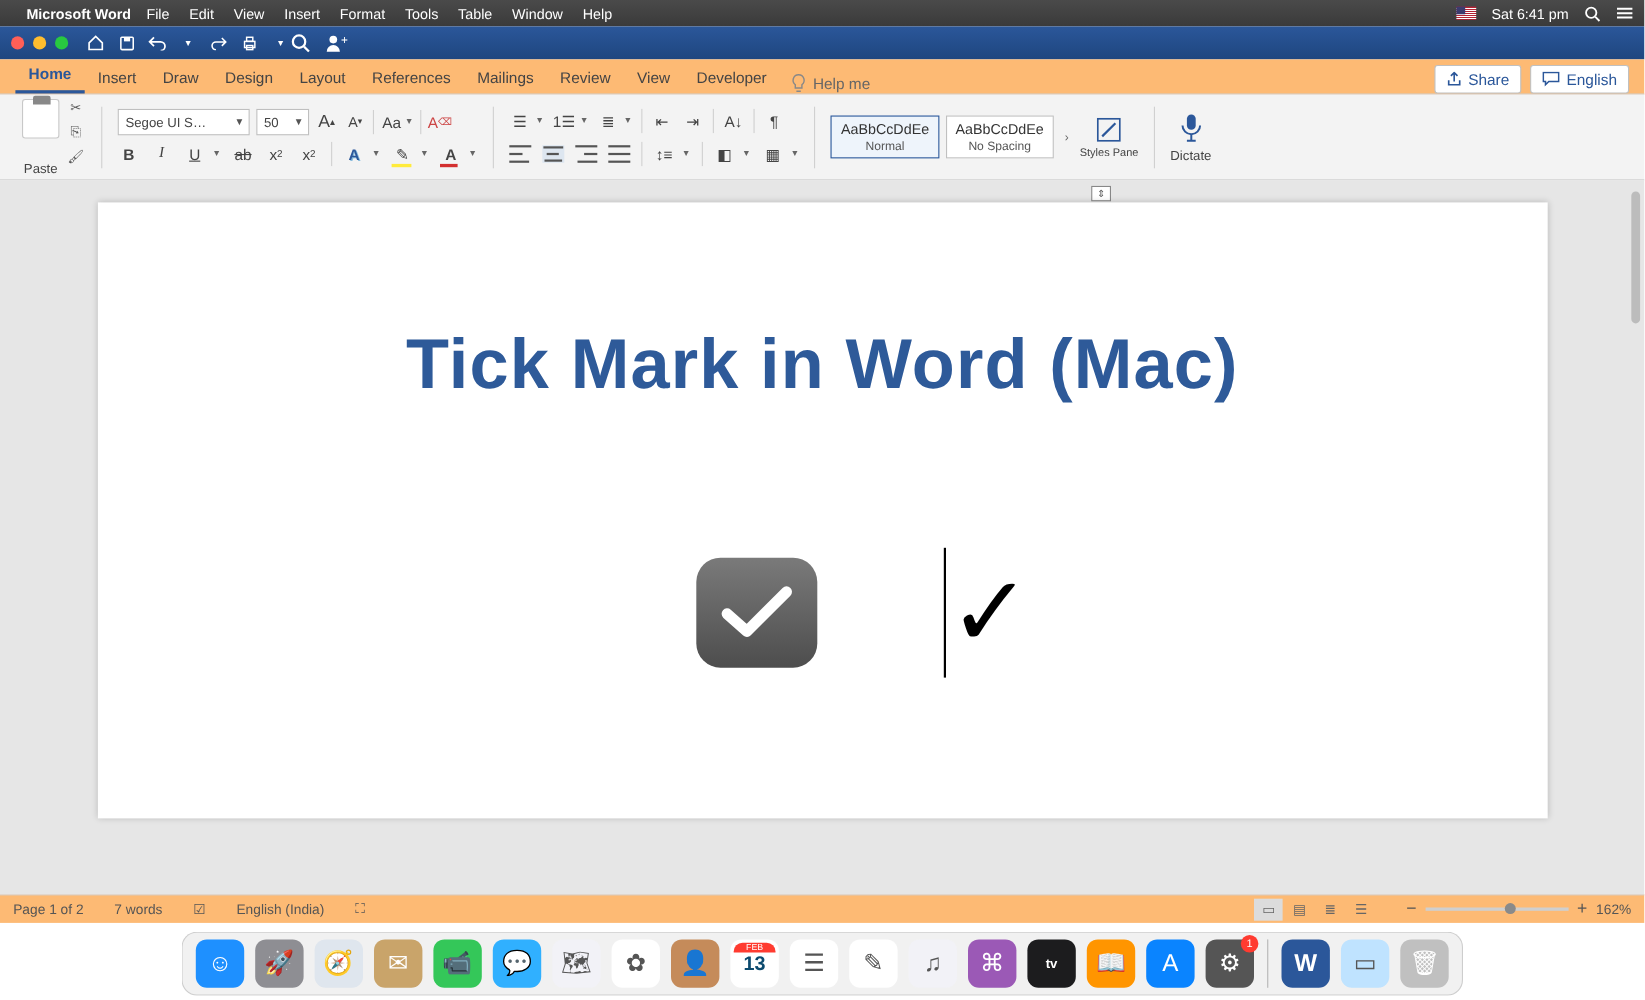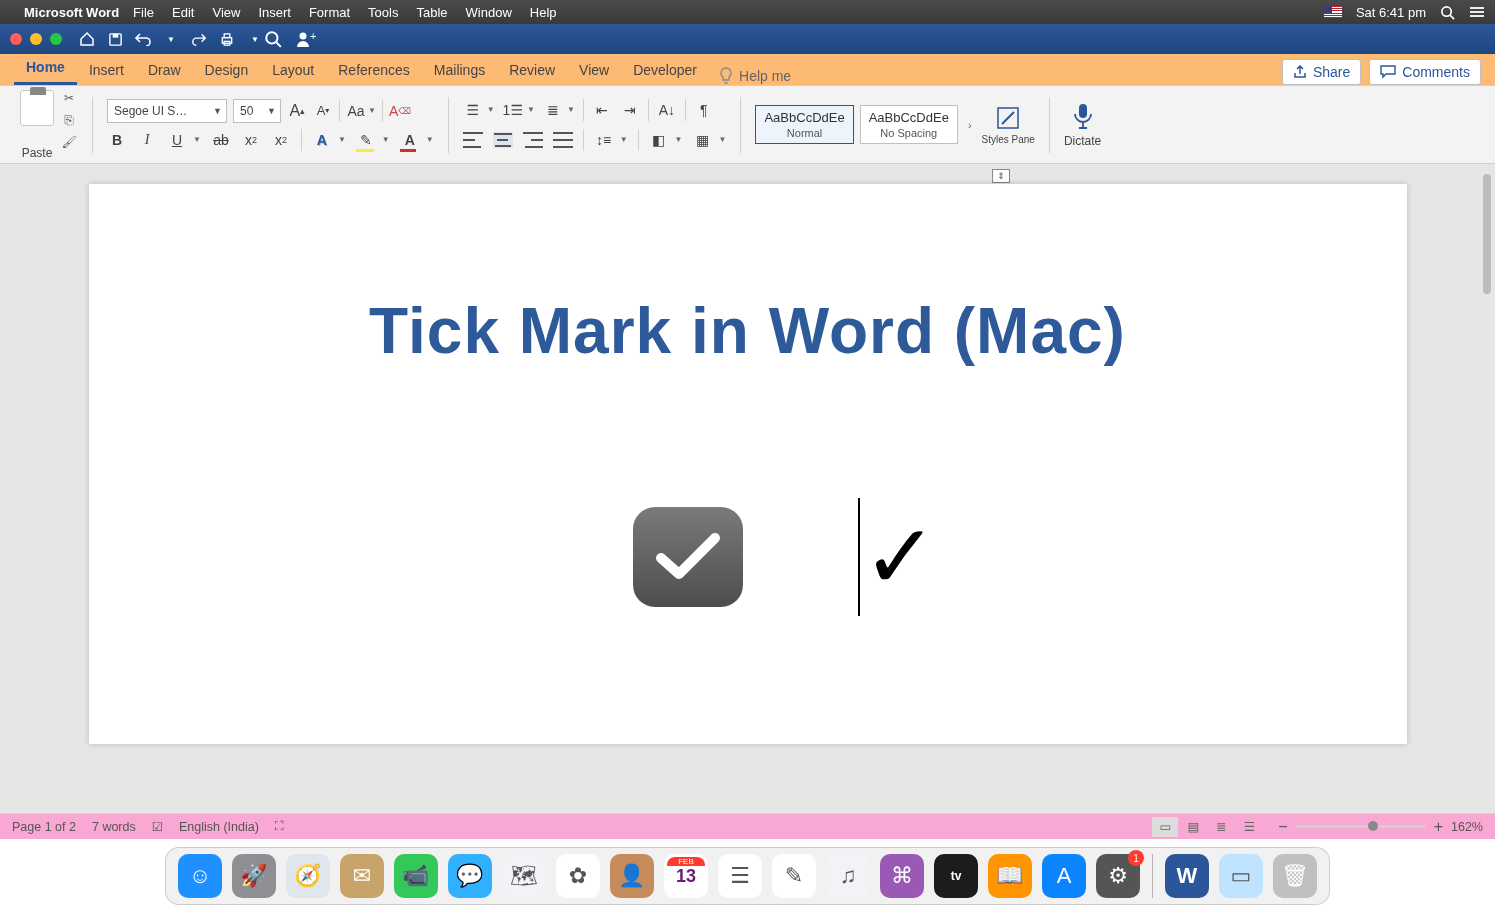--- a/index.html
+++ b/index.html
@@ -71,21 +71,21 @@
 .page h1{color:#2e5a99;font-size:64px;font-weight:600;text-align:center;letter-spacing:1px;}
 .symbols{display:flex;justify-content:center;align-items:center;gap:120px;margin-top:130px;}
 .checkbox-sym{width:110px;height:100px;border-radius:22px;background:linear-gradient(#7a7a7a,#4d4d4d);display:flex;align-items:center;justify-content:center;}
 .check-sym{font-size:90px;line-height:1;}
 .cursor{width:2px;height:118px;background:#000;margin-left:-80px;}
 .scroll-v{position:absolute;right:2px;top:0;width:12px;height:100%;}
 .scroll-v .thumb{position:absolute;right:2px;top:10px;width:8px;height:120px;background:#bcbcbc;border-radius:4px;}
 .handle-marker{position:absolute;top:5px;left:992px;width:18px;height:14px;border:1px solid #888;background:#fff;font-size:9px;display:flex;align-items:center;justify-content:center;color:#555;}
 
 
-.status-bar{height:26px;background:#f9a8d4;border-top:1px solid #d0d0d0;display:flex;align-items:center;padding:0 12px;font-size:12.5px;color:#555;gap:16px;}
+.status-bar{height:26px;background:#fdba74;border-top:1px solid #d0d0d0;display:flex;align-items:center;padding:0 12px;font-size:12.5px;color:#555;gap:28px;}
 .status-bar .spacer{flex:1;}
 .view-btns{display:flex;gap:2px;}
 .view-btns .vb{width:26px;height:20px;border:1px solid transparent;display:flex;align-items:center;justify-content:center;color:#666;}
 .view-btns .vb.active{background:#dcdcdc;}
 .zoom{display:flex;align-items:center;gap:8px;}
 .zoom .track{width:130px;height:3px;background:#cfcfcf;position:relative;}
 .zoom .track .kn{width:10px;height:10px;background:#8a8a8a;border-radius:50%;position:absolute;top:-4px;left:72px;}
 
 
 .dock-wrap{height:70px;display:flex;justify-content:center;align-items:flex-end;padding-bottom:4px;background:transparent;}
@@ -208,21 +208,21 @@
   <div class="share-btn">
     <svg width="14" height="14" viewBox="0 0 14 14">
         <path d="M7 9 V1 M4 4 L7 1 L10 4 M2 8 v4 h10 v-4" fill="none" stroke="#2b579a" stroke-width="1.5"></path>
       </svg>
     <span>Share</span>
   </div>
   <div class="comments-btn">
     <svg width="16" height="14" viewBox="0 0 16 14">
         <path d="M1 1 h14 v8 h-9 l-3 3 v-3 h-2 Z" fill="none" stroke="#2b579a" stroke-width="1.4"></path>
       </svg>
-    <span>Comments</span>
+    <span>English</span>
   </div>
 </div>
 
 <div class="ribbon-body">
   <div class="rgroup">
     <div style="display:flex;align-items:flex-start;">
       <div style="display:flex;flex-direction:column;align-items:center;">
         <div class="paste-icon"></div>
         <span style="font-size:12px;margin-top:20px;">Paste</span>
       </div>
@@ -401,21 +401,21 @@
       <div class="app" style="background: rgb(223, 230, 238); color: rgb(85, 85, 85);">🧭</div>
       <div class="app" style="background: rgb(201, 164, 106);">✉</div>
       <div class="app" style="background: rgb(52, 199, 89);">📹</div>
       <div class="app" style="background: rgb(48, 176, 255);">💬</div>
       <div class="app" style="background: rgb(242, 242, 247); color: rgb(85, 85, 85);">🗺</div>
       <div class="app" style="background: rgb(255, 255, 255); color: rgb(85, 85, 85);">✿</div>
       <div class="app" style="background: rgb(197, 139, 90); color: rgb(85, 85, 85);">👤</div>
       <div class="app" style="background: rgb(255, 255, 255); color: rgb(85, 85, 85);">
         <div style="background:#fff;width:38px;height:38px;border-radius:8px;display:flex;flex-direction:column;align-items:center;">
           <div style="background:#ff3b30;width:100%;font-size:8px;color:#fff;border-radius:8px 8px 0 0;text-align:center;">FEB</div>
-          <div style="font-size:18px;color:#701a75;font-weight:600;">13</div>
+          <div style="font-size:18px;color:#0c4a6e;font-weight:600;">13</div>
         </div>
       </div>
       <div class="app" style="background: rgb(255, 255, 255); color: rgb(85, 85, 85);">☰</div>
       <div class="app" style="background: rgb(255, 255, 255); color: rgb(85, 85, 85);">✎</div>
       <div class="app" style="background: rgb(242, 242, 247); color: rgb(85, 85, 85);">♫</div>
       <div class="app" style="background: rgb(155, 89, 182);">⌘</div>
       <div class="app" style="background: rgb(28, 28, 30);">
         <span style="font-size:12px;font-weight:700;">tv</span>
       </div>
       <div class="app" style="background: rgb(255, 149, 0);">📖</div>

